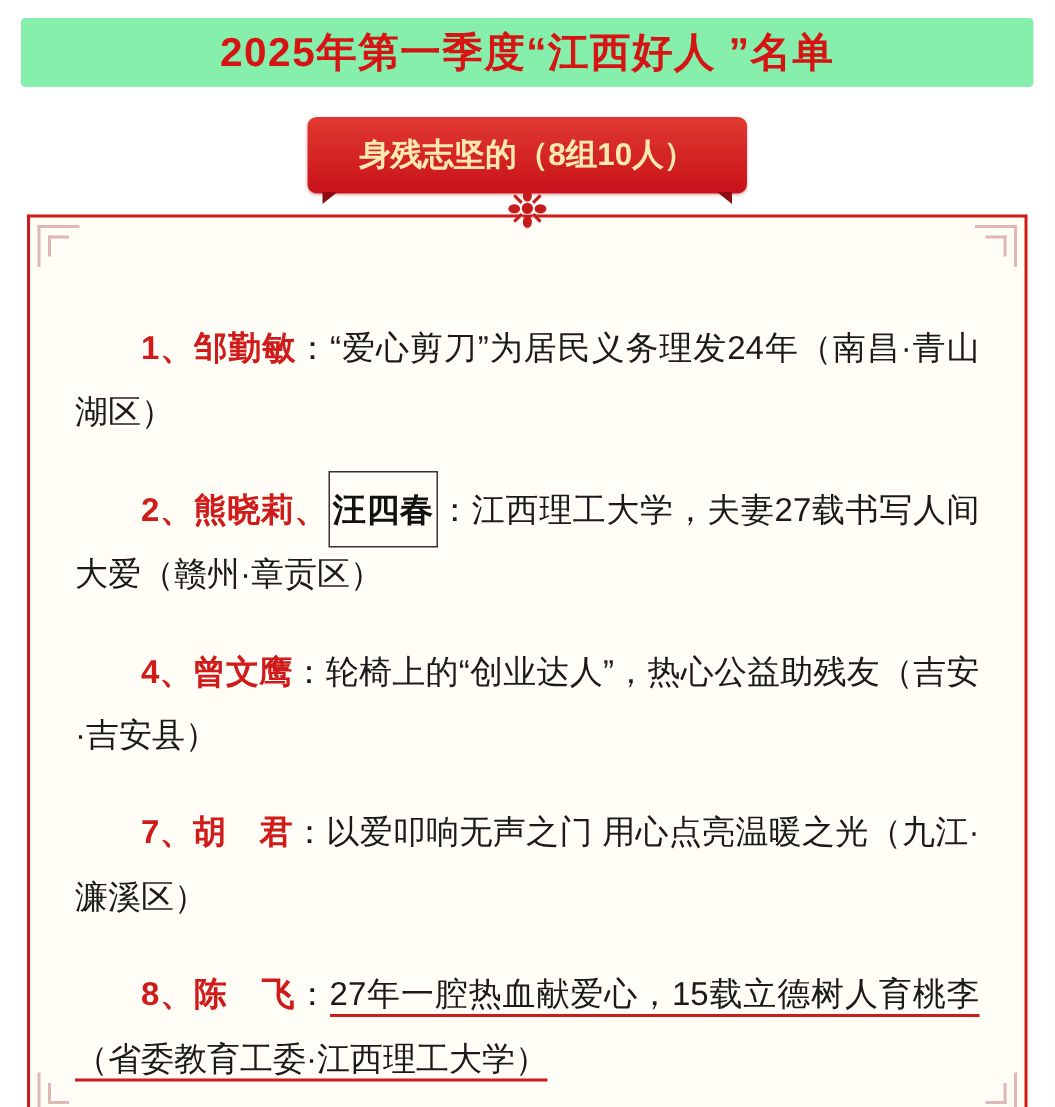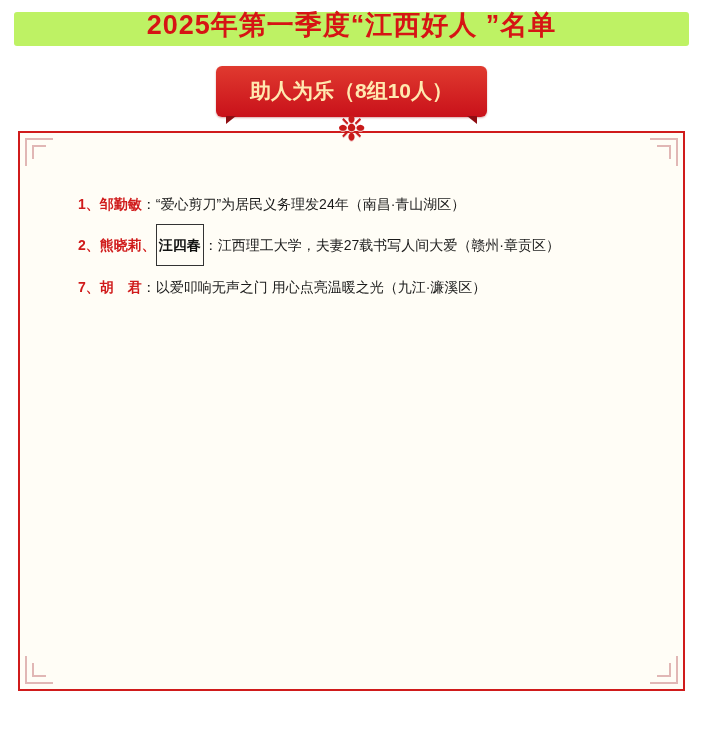--- a/index.html
+++ b/index.html
@@ -11,24 +11,25 @@
     height: 738px;
     background: #ffffff;
     font-family: "Liberation Sans", "DejaVu Sans", sans-serif;
     position: relative;
     overflow: hidden;
   }
 
   
   .title-banner {
     margin: 12px 14px 0 14px;
-    height: 34px;
-    background: #bef264;
+    height: 46px;
+    background: #86efac;
     border-radius: 3px;
     display: flex;
+    align-items: center;
     justify-content: center;
   }
   .title-text {
     font-size: 27px;
     font-weight: bold;
     color: #d61414;
     letter-spacing: 1px;
     line-height: 1;
     white-space: nowrap;
   }
@@ -111,21 +112,21 @@
     transform: translateX(-50%);
     font-size: 34px;
     color: #c81a1a;
     line-height: 1;
     text-shadow: 0 1px 0 #f0c7c7;
     user-select: none;
   }
 
   
   .entry {
-    font-size: 14px;
+    font-size: 22px;
     line-height: 1.95;
     color: #1a1a1a;
     margin-bottom: 14px;
     text-indent: 2em;
     text-align: justify;
   }
   .entry:last-child { margin-bottom: 0; }
   .num {
     color: #d01b1b;
     font-weight: bold;
@@ -147,28 +148,30 @@
   }
 </style>
 </head>
 <body>
 
 <div class="title-banner">
   <div class="title-text">2025年第一季度“江西好人 ”名单</div>
 </div>
 
 <div class="pill-wrap">
-  <div class="pill">助人为乐（8组10人）</div>
+  <div class="pill">身残志坚的（8组10人）</div>
 </div>
 
 <div class="content-box">
   <span class="corner tl"></span>
   <span class="corner tr"></span>
   <span class="corner bl"></span>
   <span class="corner br"></span>
   <span class="knot">❉</span>
 
   <div id="entries">
       <p class="entry"><span class="num">1、</span><span class="name">邹勤敏</span><span>：</span><span class="desc">“爱心剪刀”为居民义务理发24年（南昌·青山湖区）</span></p>
       <p class="entry"><span class="num">2、</span><span class="name">熊晓莉</span><span class="name">、</span><span class="name-box">汪四春</span><span>：</span><span class="desc">江西理工大学，夫妻27载书写人间大爱（赣州·章贡区）</span></p>
+      <p class="entry"><span class="num">4、</span><span class="name">曾文鹰</span><span>：</span><span class="desc">轮椅上的“创业达人”，热心公益助残友（吉安·吉安县）</span></p>
       <p class="entry"><span class="num">7、</span><span class="name">胡　君</span><span>：</span><span class="desc">以爱叩响无声之门 用心点亮温暖之光（九江·濂溪区）</span></p>
+      <p class="entry"><span class="num">8、</span><span class="name">陈　飞</span><span>：</span><span class="desc underline-red">27年一腔热血献爱心，15载立德树人育桃李（省委教育工委·江西理工大学）</span></p>
     </div>
 </div>
 
 </body></html>

